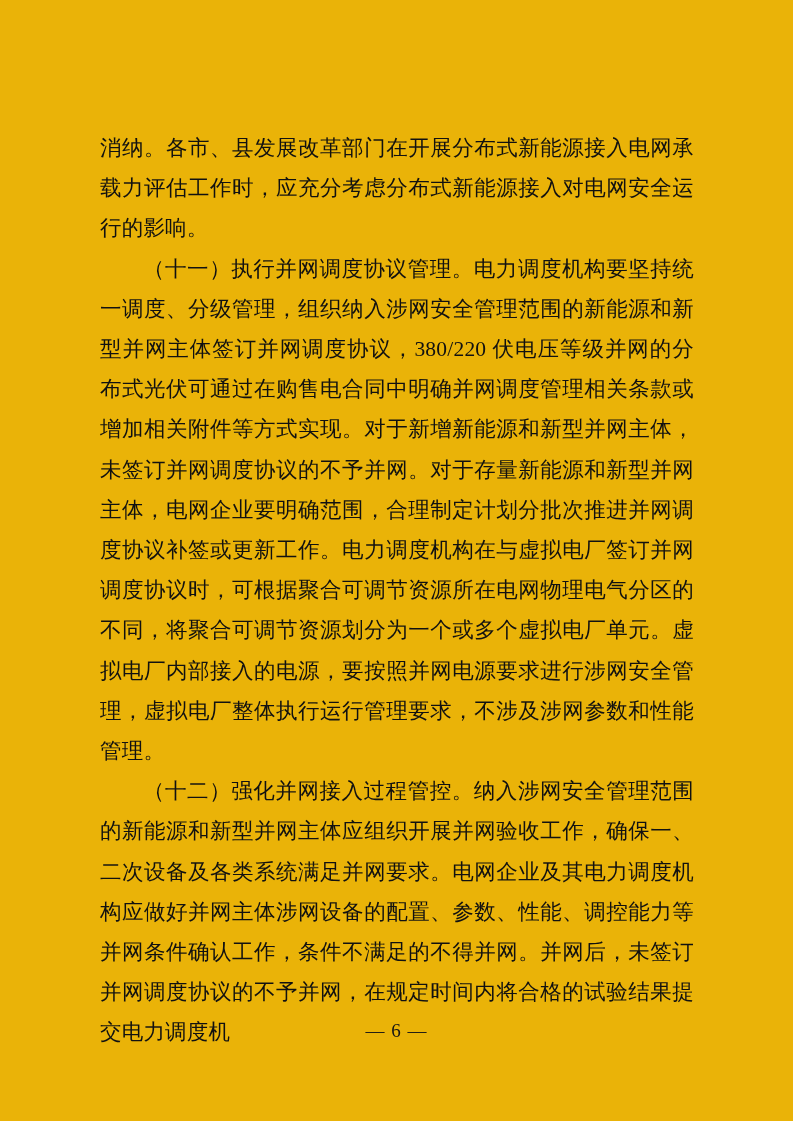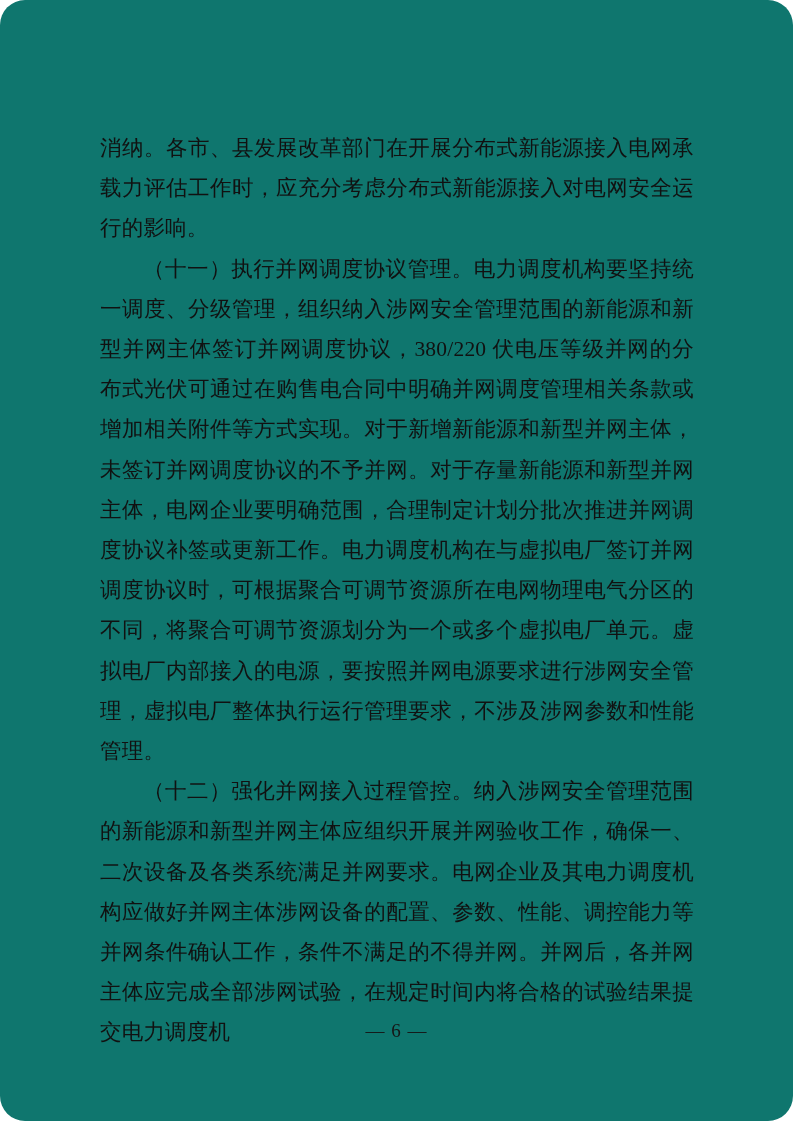--- a/index.html
+++ b/index.html
@@ -14,22 +14,21 @@
     color: #1a1a1a;
     position: relative;
     overflow: hidden;
   }
   .page {
     position: absolute;
     left: 0;
     top: 0;
     width: 793px;
     height: 1121px;
-    background: #0f766e;
-    border-radius: 25px;
+    background: #eab308;
   }
   .content {
     position: absolute;
     left: 100px;
     top: 128px;
     width: 594px;
   }
   .para {
     font-size: 21.5px;
     line-height: 40.2px;
@@ -55,16 +54,16 @@
     font-family: "Liberation Serif", "DejaVu Serif", serif;
   }
 </style>
 </head>
 <body>
 
 <div class="page">
   <div class="content">
     <p class="para">消纳。各市、县发展改革部门在开展分布式新能源接入电网承载力评估工作时，应充分考虑分布式新能源接入对电网安全运行的影响。</p>
     <p class="para indent">（十一）执行并网调度协议管理。电力调度机构要坚持统一调度、分级管理，组织纳入涉网安全管理范围的新能源和新型并网主体签订并网调度协议，380/220 伏电压等级并网的分布式光伏可通过在购售电合同中明确并网调度管理相关条款或增加相关附件等方式实现。对于新增新能源和新型并网主体，未签订并网调度协议的不予并网。对于存量新能源和新型并网主体，电网企业要明确范围，合理制定计划分批次推进并网调度协议补签或更新工作。电力调度机构在与虚拟电厂签订并网调度协议时，可根据聚合可调节资源所在电网物理电气分区的不同，将聚合可调节资源划分为一个或多个虚拟电厂单元。虚拟电厂内部接入的电源，要按照并网电源要求进行涉网安全管理，虚拟电厂整体执行运行管理要求，不涉及涉网参数和性能管理。</p>
-    <p class="para indent">（十二）强化并网接入过程管控。纳入涉网安全管理范围的新能源和新型并网主体应组织开展并网验收工作，确保一、二次设备及各类系统满足并网要求。电网企业及其电力调度机构应做好并网主体涉网设备的配置、参数、性能、调控能力等并网条件确认工作，条件不满足的不得并网。并网后，各并网主体应完成全部涉网试验，在规定时间内将合格的试验结果提交电力调度机</p>
+    <p class="para indent">（十二）强化并网接入过程管控。纳入涉网安全管理范围的新能源和新型并网主体应组织开展并网验收工作，确保一、二次设备及各类系统满足并网要求。电网企业及其电力调度机构应做好并网主体涉网设备的配置、参数、性能、调控能力等并网条件确认工作，条件不满足的不得并网。并网后，未签订并网调度协议的不予并网，在规定时间内将合格的试验结果提交电力调度机</p>
   </div>
   <div class="footer">— 6 —</div>
 </div>
 
 </body></html>

